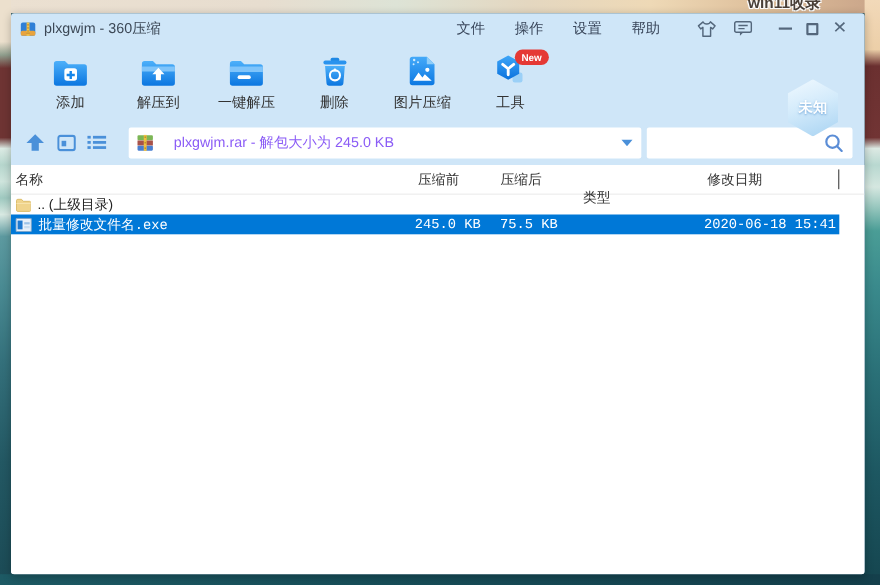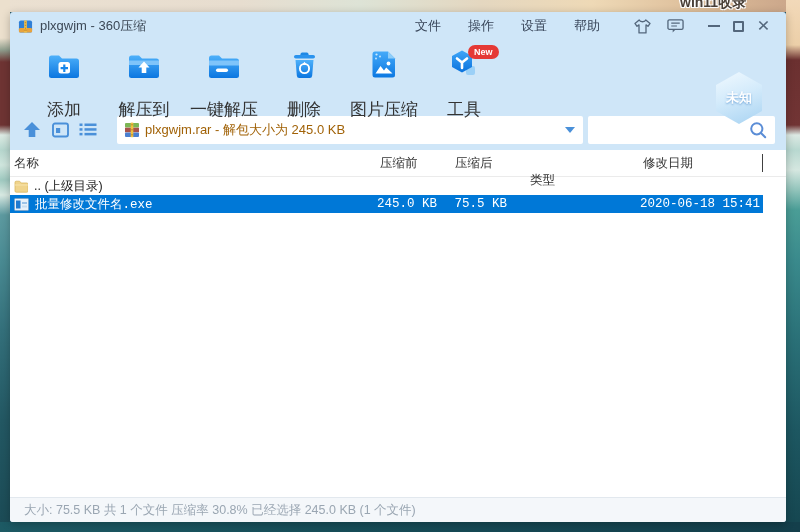--- a/index.html
+++ b/index.html
@@ -34,35 +34,35 @@
   .winctl { display:flex; align-items:center; }
   .ctl { width:25px; height:20px; display:flex; align-items:center; justify-content:center; }
   .ctl-min { width:12px; border-top:2px solid #54677c; }
   .ctl-max { width:11px; height:11px; border:2px solid #54677c; border-radius:1px; }
   .ctl-x { font-size:16px; color:#54677c; line-height:1; font-weight:bold; transform:scaleY(.95); }
 
   
   .toolbar { height:73px; flex:none; display:flex; align-items:flex-start; padding:9px 0 0 14px; position:relative; }
   .tool-btn { width:80px; display:flex; flex-direction:column; align-items:center; position:relative; }
   .tool-ico { height:30px; display:flex; align-items:flex-end; justify-content:center; }
-  .tool-label { margin-top:19px; font-size:17px; color:#333; white-space:nowrap; }
+  .tool-label { margin-top:5px; font-size:13px; color:#333; white-space:nowrap; }
   .new-badge { position:absolute; top:-4px; left:44px; background:#e53935; color:#fff; font-size:9px;
     font-weight:bold; padding:1.5px 6px; border-radius:8px; line-height:1.2; }
   .hexagon { position:absolute; right:24px; top:32px; width:46px; height:52px;
     clip-path:polygon(50% 0%,100% 25%,100% 75%,50% 100%,0% 75%,0% 25%);
     background:linear-gradient(160deg,#f0f9ff 0%,#d4ebfb 45%,#a8d3f2 100%);
     display:flex; align-items:center; justify-content:center; }
   .hexagon .inner { font-size:13px; font-weight:bold; color:#fff; text-shadow:0 1px 2px rgba(90,150,210,.8); }
 
   
   .addr { height:37px; flex:none; display:flex; align-items:center; padding:0 11px 4px 12px; }
   .addr-ico { display:flex; align-items:center; margin-right:10px; }
   .combo { width:478px; height:28px; background:#fff; border-radius:2px; display:flex; align-items:center;
     padding:0 8px 0 7px; margin-left:10px; }
-  .combo-text { font-size:13px; color:#a16207; margin-left:5px; flex:1; white-space:nowrap; overflow:hidden; }
+  .combo-text { font-size:13px; color:#8b5cf6; margin-left:18px; flex:1; white-space:nowrap; overflow:hidden; }
   .caret { width:0; height:0; border-left:5px solid transparent; border-right:5px solid transparent; border-top:6px solid #4a90d9; }
   .searchbox { width:187px; height:28px; background:#fff; border-radius:2px; margin-left:5px;
     display:flex; align-items:center; padding:0 8px; }
   .searchbox input { flex:1; border:none; outline:none; font-size:13px; color:#333; min-width:0; background:transparent; }
 
   
   .content { flex:1; background:#ffffff; display:flex; flex-direction:column; overflow:hidden; }
   .lheader { height:27px; flex:none; display:flex; align-items:center; border-bottom:1px solid #ebebeb; }
   .cell { font-size:12.5px; color:#333; white-space:nowrap; overflow:hidden; }
   .col-name { width:362px; padding-left:4px; display:flex; align-items:center; }
@@ -323,17 +323,14 @@
       </span>
       <span class="cell col-before">245.0 KB</span>
       <span class="cell col-after">75.5 KB</span>
       <span class="cell col-type">解包大小为</span>
       <span class="cell col-date">2020-06-18 15:41</span>
     </div>
 
     <div class="listrest"></div>
   </div>
 
-  <div class="statusbar">
-    <span class="status-text">大小: 75.5 KB 共 1 个文件 压缩率 30.8% 已经选择 245.0 KB (1 个文件)</span>
-  </div>
 
 </div>
 
 </body></html>

